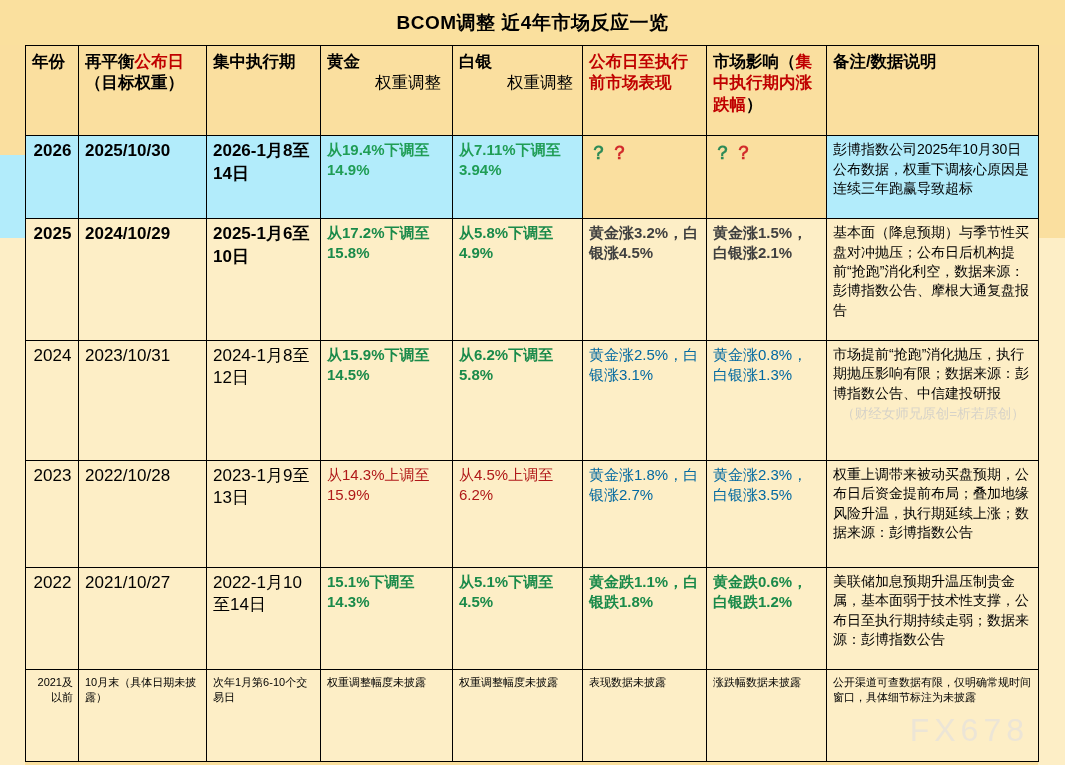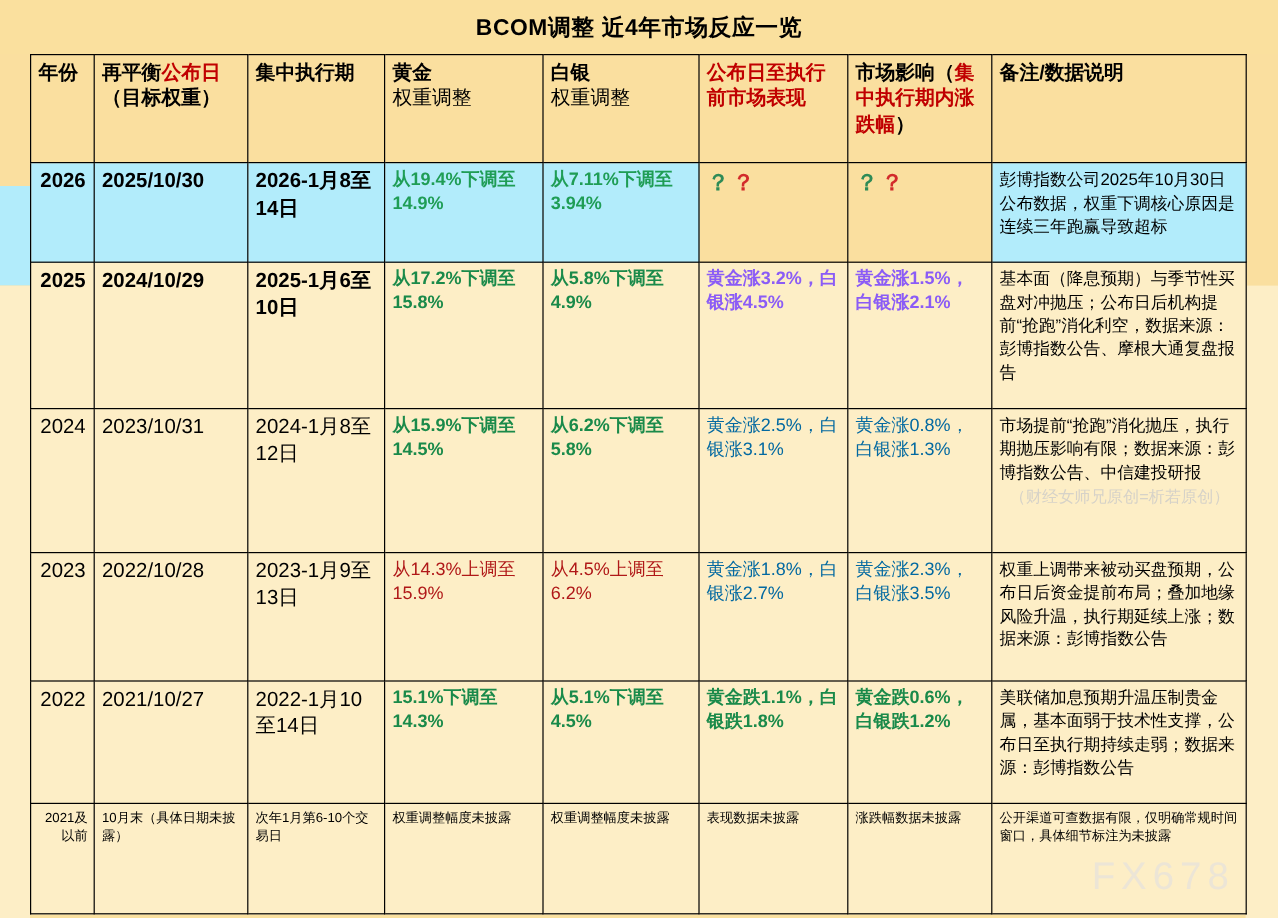--- a/index.html
+++ b/index.html
@@ -76,34 +76,35 @@
   thead td {
     background: #fadf9f;
     font-size: 16.5px;
     font-weight: bold;
     line-height: 1.3;
     padding-top: 5px;
   }
   .hdr-sub {
     font-weight: normal;
     display: block;
+    margin-left: 48px;
   }
   .hdr-red { color: #c00000; }
 
   
   tr.row-2026 td { background: #b2ecfb; }
   tr.row-2026 td.unknown-cell { background: #fadf9f; }
   tr.row-rest td { background: #fdeec6; }
 
   
   .b   { font-weight: bold; margin-top: 35px; }
   .n   { font-weight: normal; }
   .green     { color: #1f9d55; }
   .green-d   { color: #1a8a4a; }
-  .crimson   { color: #8b5cf6; }
+  .crimson   { color: #404040; }
   .darkred   { color: #b01818; text-align: right; }
   .redsoft   { color: #0369a1; text-align: right; }
   .big { font-size: 17px; }
 
   td.col-year   { text-align: center; }
   td.col-notes  { font-size: 14px; line-height: 1.38; }
 
   .small-row td { font-size: 11px; line-height: 1.35; padding-top: 5px; }
   .small-row td.col-year { text-align: right; font-size: 11px; }
 

